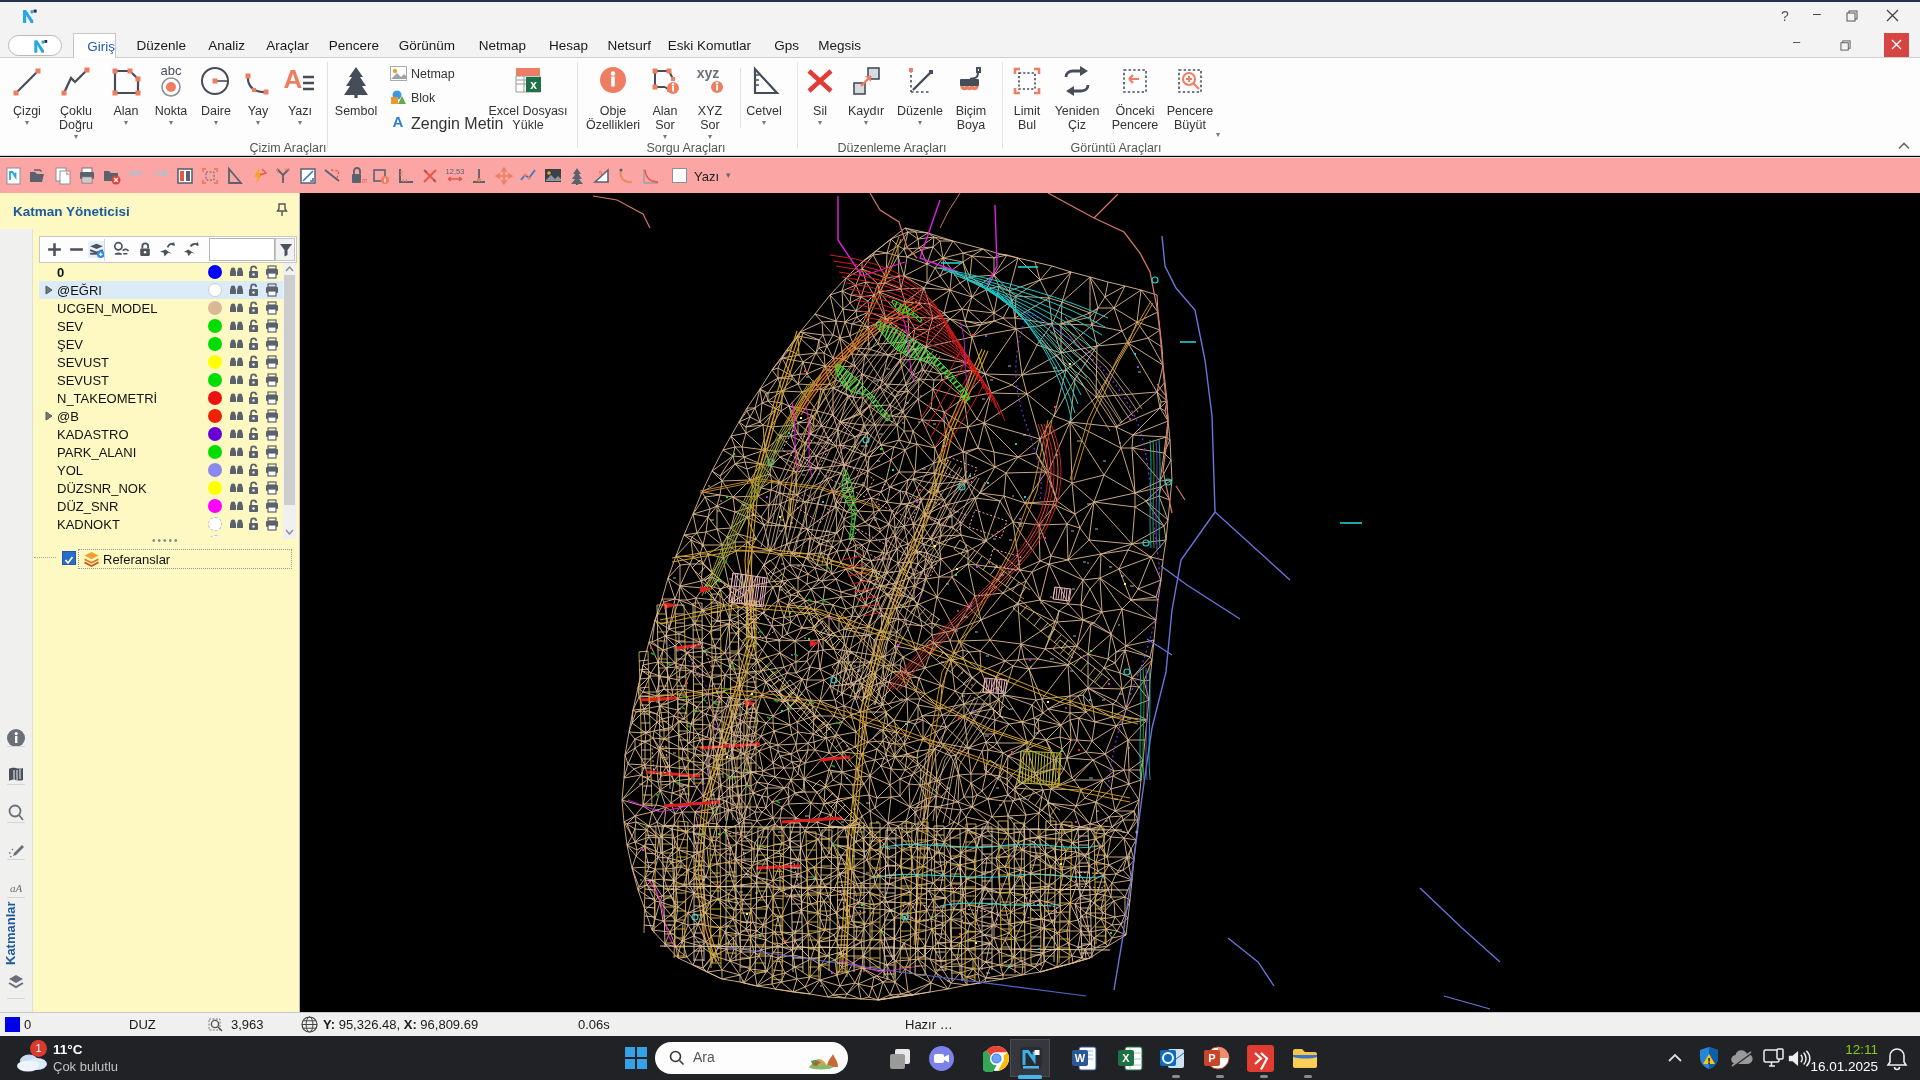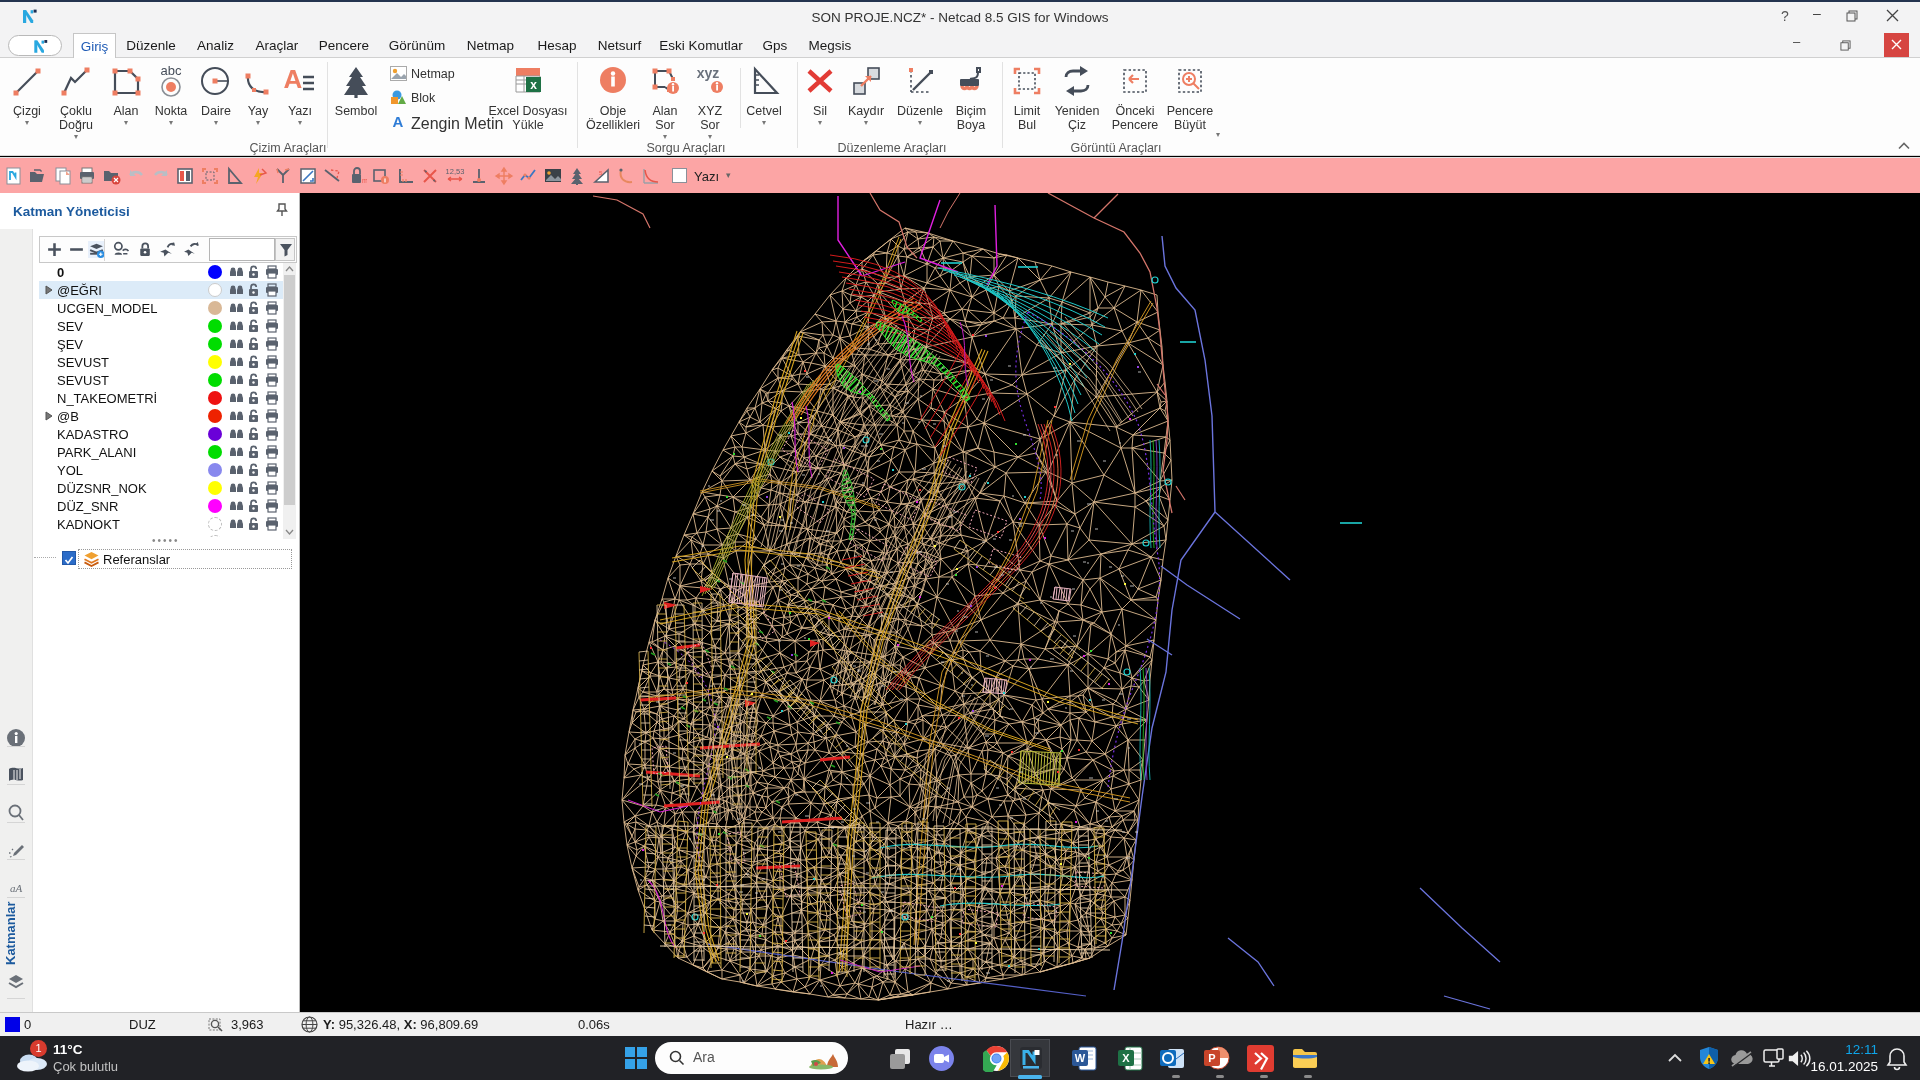--- a/index.html
+++ b/index.html
@@ -1,51 +1,50 @@
 <!DOCTYPE html>
 <html><head><meta charset="utf-8"><style>
 *{margin:0;padding:0;box-sizing:border-box}
 html,body{width:1920px;height:1080px;overflow:hidden;background:#000;
  font-family:"Liberation Sans",sans-serif;-webkit-font-smoothing:antialiased}
 .abs{position:absolute}
 #topline{left:0;top:0;width:1920px;height:2px;background:#24344f}
 #titlebar{left:0;top:2px;width:1920px;height:31px;background:#f3f3f4}
 #titlebar .ttext{position:absolute;left:0;width:1920px;text-align:center;top:8px;font-size:13.5px;color:#333}
 #tabrow{left:0;top:33px;width:1920px;height:25px;background:#f3f3f4;border-bottom:1px solid #d0d0d0}
-.tab{position:absolute;top:0;height:25px;line-height:25px;font-size:13.5px;color:#1a1a1a;text-align:center}
+.tab{position:absolute;top:0;height:25px;line-height:25px;font-size:13.5px;color:#1a1a1a;text-align:right}
 .tab.active{background:#fff;border:1px solid #c6c6c6;border-bottom:none;color:#1f5bb5;z-index:3}
 #ribbon{left:0;top:58px;width:1920px;height:98px;background:#fdfdfd;border-bottom:1px solid #d7d7d7}
 .rsep{position:absolute;top:4px;height:86px;width:1px;background:#e2e2e2}
 .rbtn{position:absolute;top:6px;text-align:center;color:#333;font-size:12.5px}
 .rbtn .lbl{line-height:14px;margin-top:3px}
 .rbtn .drop{color:#777;font-size:8px;line-height:9px}
 .glabel{position:absolute;top:83px;font-size:12.5px;color:#555;text-align:center}
 #qbar{left:0;top:157px;width:1920px;height:36px;background:#fca5a5;border-top:1px solid #e5e5e5}
 #main{left:0;top:193px;width:1920px;height:819px}
-#panel{position:absolute;left:0;top:0;width:300px;height:819px;background:#ffffff;border-right:1px solid #b8b8b8}
+#panel{position:absolute;left:0;top:0;width:300px;height:819px;background:#fef9c3;border-right:1px solid #b8b8b8}
 #ptitle{position:absolute;left:13px;top:11px;font-size:13.5px;font-weight:bold;color:#1c5a9e}
 #sidebar{position:absolute;left:0;top:36px;width:33px;height:783px;background:#f0f0ef;border-right:1px solid #e0e0e0}
 .ltoolbar{position:absolute;left:39px;top:43px;width:258px;height:27px;background:#fdfdfd;border:1px solid #c8c8c8}
 #llist{position:absolute;left:39px;top:70px;width:258px;height:274px;overflow:hidden}
 .lrow{position:absolute;left:0;width:244px;height:18px;font-size:13px;color:#111}
 .lrow .nm{position:absolute;left:18px;top:2px;white-space:nowrap}
 .dot{position:absolute;left:169px;top:2px;width:14px;height:14px;border-radius:50%}
 #statusbar{left:0;top:1012px;width:1920px;height:24px;background:#f0f0f0;border-top:1px solid #c9c9c9;font-size:13px;color:#1a1a1a}
 #taskbar{left:0;top:1036px;width:1920px;height:44px;background:#212226}
 .sbt{position:absolute;top:4px}
 </style></head><body>
 <div class="abs" id="topline"></div>
 <div class="abs" id="titlebar">
 <div style="position:absolute;left:20px;top:5px"><svg width="18" height="18" viewBox="0 0 18 18">
         <path d="M3 16V3.2L6.2 3.2 6.2 16Z" fill="#29a8e0"></path>
         <path d="M3.2 3.2L6.2 3.2 13.2 13.4 13.2 16 10.8 16Z" fill="#29a8e0"></path>
         <path d="M10.6 6.4V3.2h2.6v3.2z" fill="#29a8e0"></path>
         <rect x="13.6" y="2.6" width="3" height="3" fill="#1b2d52"></rect>
       </svg></div>
-<div class="ttext">SON PROJE.NCZ* - Netcad 8.5 GIS for Windows</div>
 <div style="position:absolute;left:1781px;top:6px;font-size:14px;color:#555">?</div>
 <div style="position:absolute;left:1813px;top:3px;font-size:14px;color:#444">–</div>
 <svg style="position:absolute;left:1846px;top:8px" width="12" height="12" viewBox="0 0 12 12">
       <rect x="3" y="1" width="8" height="8" fill="none" stroke="#555"></rect>
       <rect x="1" y="3" width="8" height="8" fill="#f3f3f4" stroke="#555"></rect>
     </svg>
 <svg style="position:absolute;left:1886px;top:7px" width="13" height="13" viewBox="0 0 13 13">
       <path d="M1 1L12 12M12 1L1 12" stroke="#444" stroke-width="1.3"></path>
     </svg>
 </div>
@@ -1410,18 +1409,18 @@
     </svg>
 <svg style="position:absolute;left:1762px;top:12px" width="24" height="22" viewBox="0 0 24 22">
       <rect x="2" y="2" width="15" height="12" rx="1.5" stroke="#eee" stroke-width="1.5" fill="none"></rect>
       <path d="M7 18h6M9.5 14v4" stroke="#eee" stroke-width="1.5"></path>
       <rect x="15" y="1" width="6" height="10" rx="1" fill="#212226" stroke="#eee" stroke-width="1.5"></rect>
     </svg>
 <svg style="position:absolute;left:1787px;top:13px" width="24" height="19" viewBox="0 0 26 20">
       <path d="M2 7h4l6-5v16l-6-5H2z" fill="#eee"></path>
       <path d="M15 6c2 2 2 6 0 8M18 3.5c3.5 3.5 3.5 9.5 0 13M21 1.5c5 5 5 12 0 17" stroke="#eee" stroke-width="1.6" fill="none"></path>
     </svg>
-<div style="position:absolute;left:1818px;top:6px;width:60px;text-align:right;color:#0ea5e9;font-size:13.5px">12:11</div>
+<div style="position:absolute;left:1818px;top:6px;width:60px;text-align:right;color:#84cc16;font-size:13.5px">12:11</div>
 <div style="position:absolute;left:1798px;top:23px;width:80px;text-align:right;color:#fff;font-size:13.5px">16.01.2025</div>
 <svg style="position:absolute;left:1886px;top:11px" width="22" height="24" viewBox="0 0 22 24">
       <path d="M11 2a7 7 0 017 7v6l2 3H2l2-3V9a7 7 0 017-7z" stroke="#eee" stroke-width="1.6" fill="none"></path>
       <path d="M8.5 20a2.5 2.5 0 005 0" stroke="#eee" stroke-width="1.6" fill="none"></path>
     </svg>
 </div>
 </body></html>

